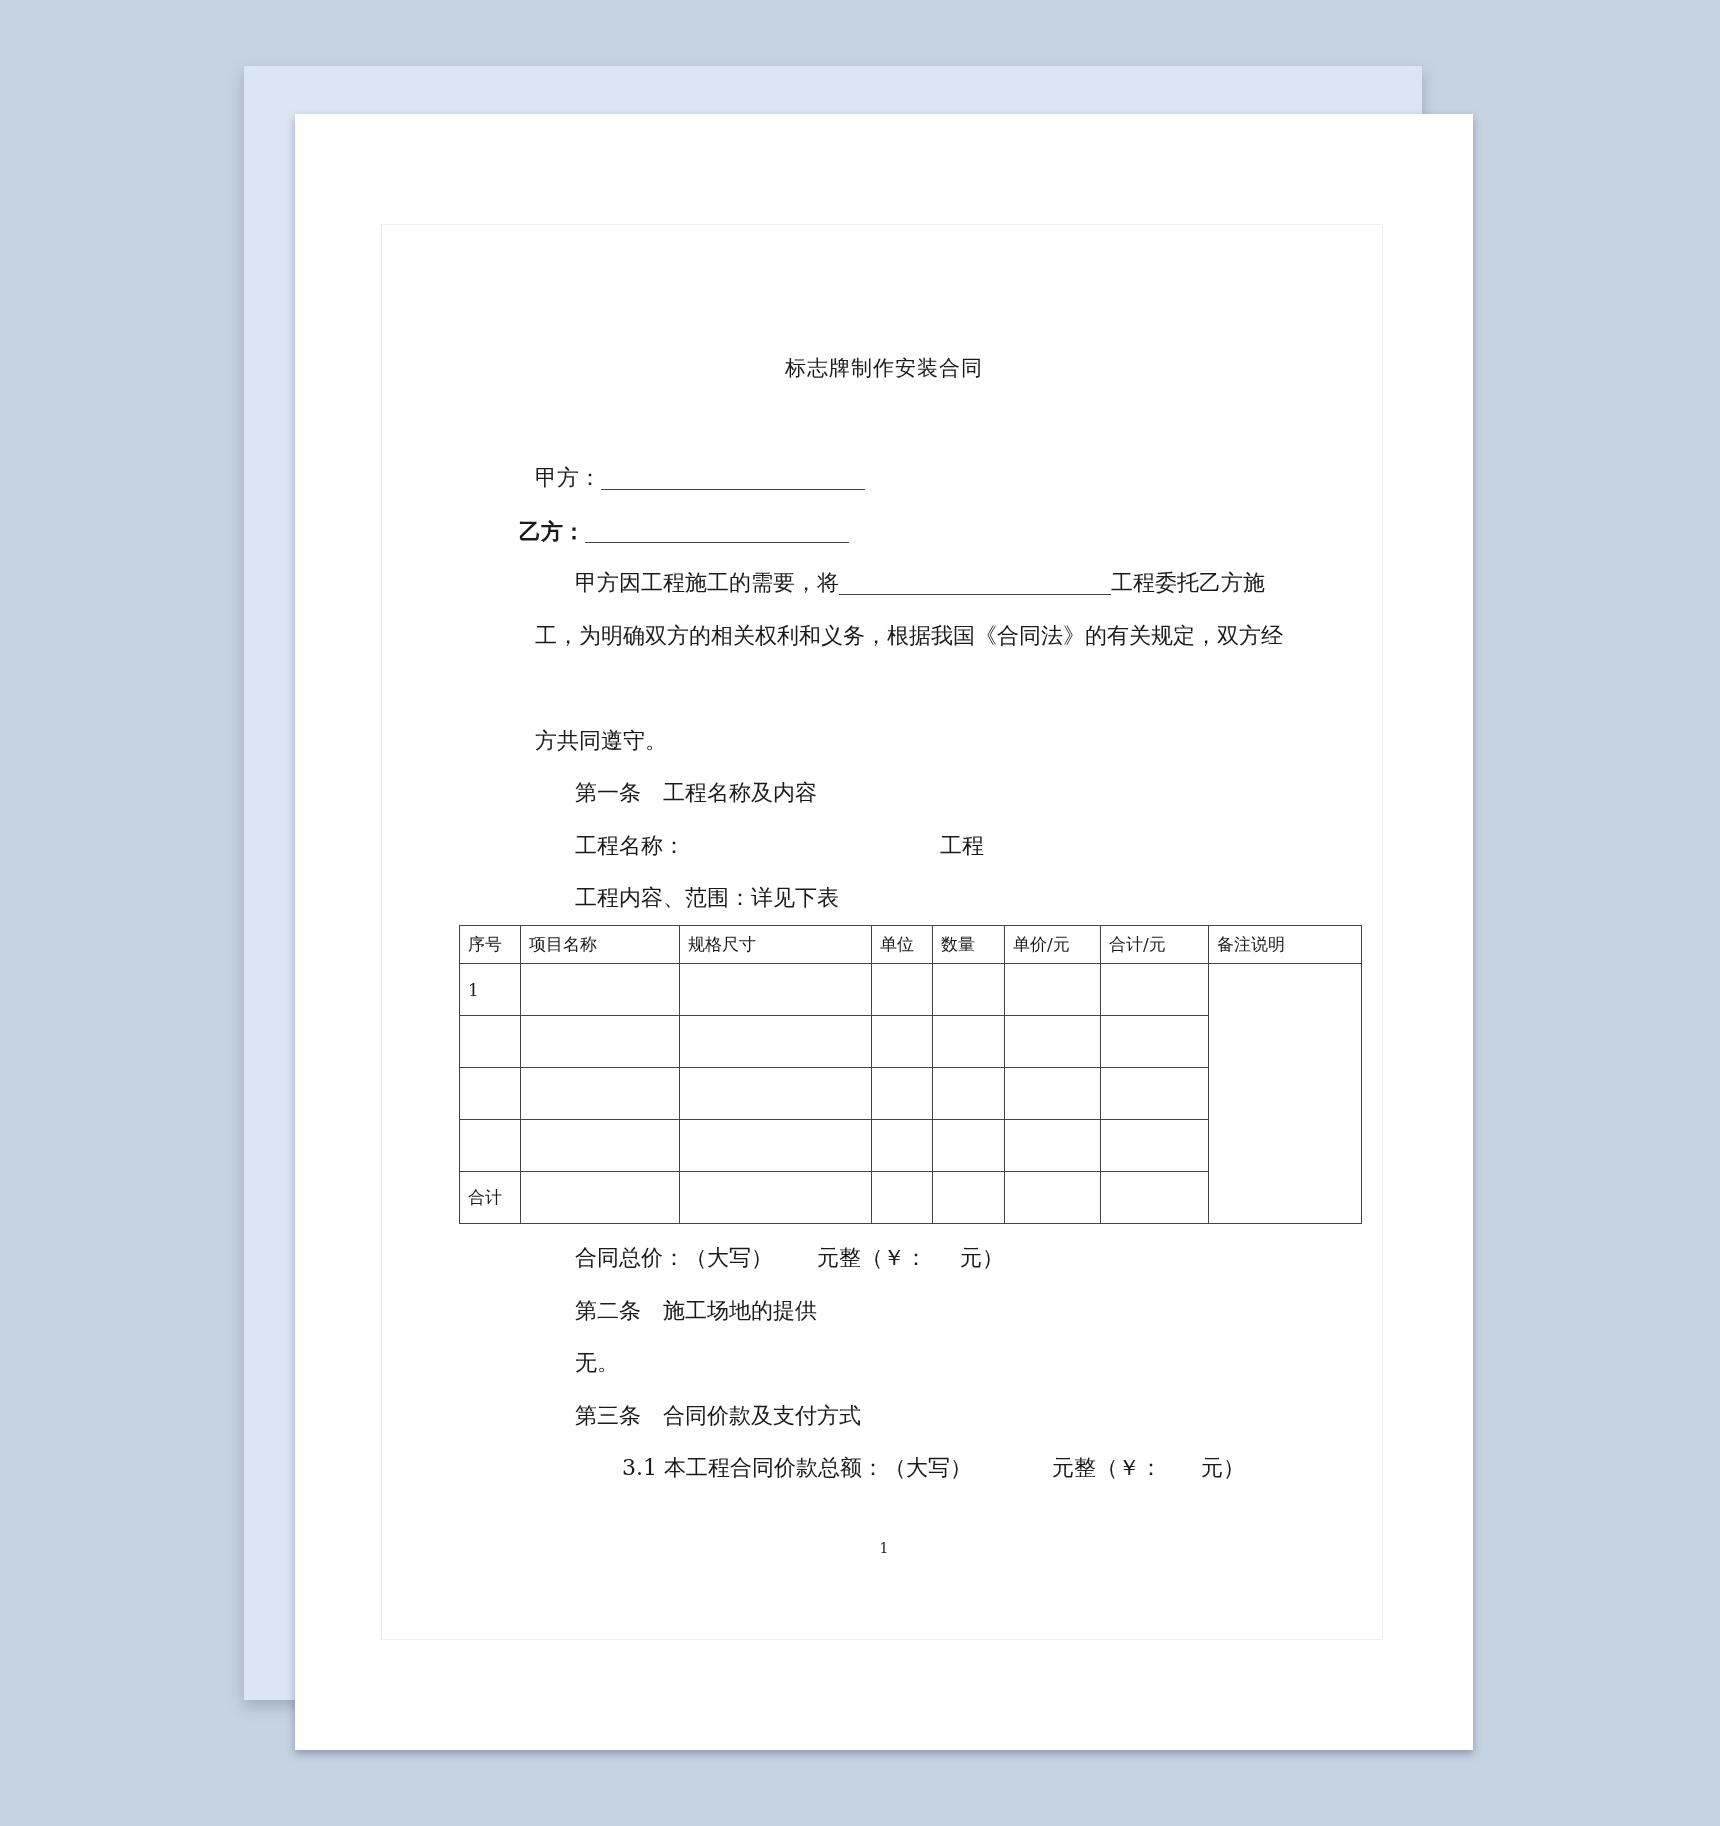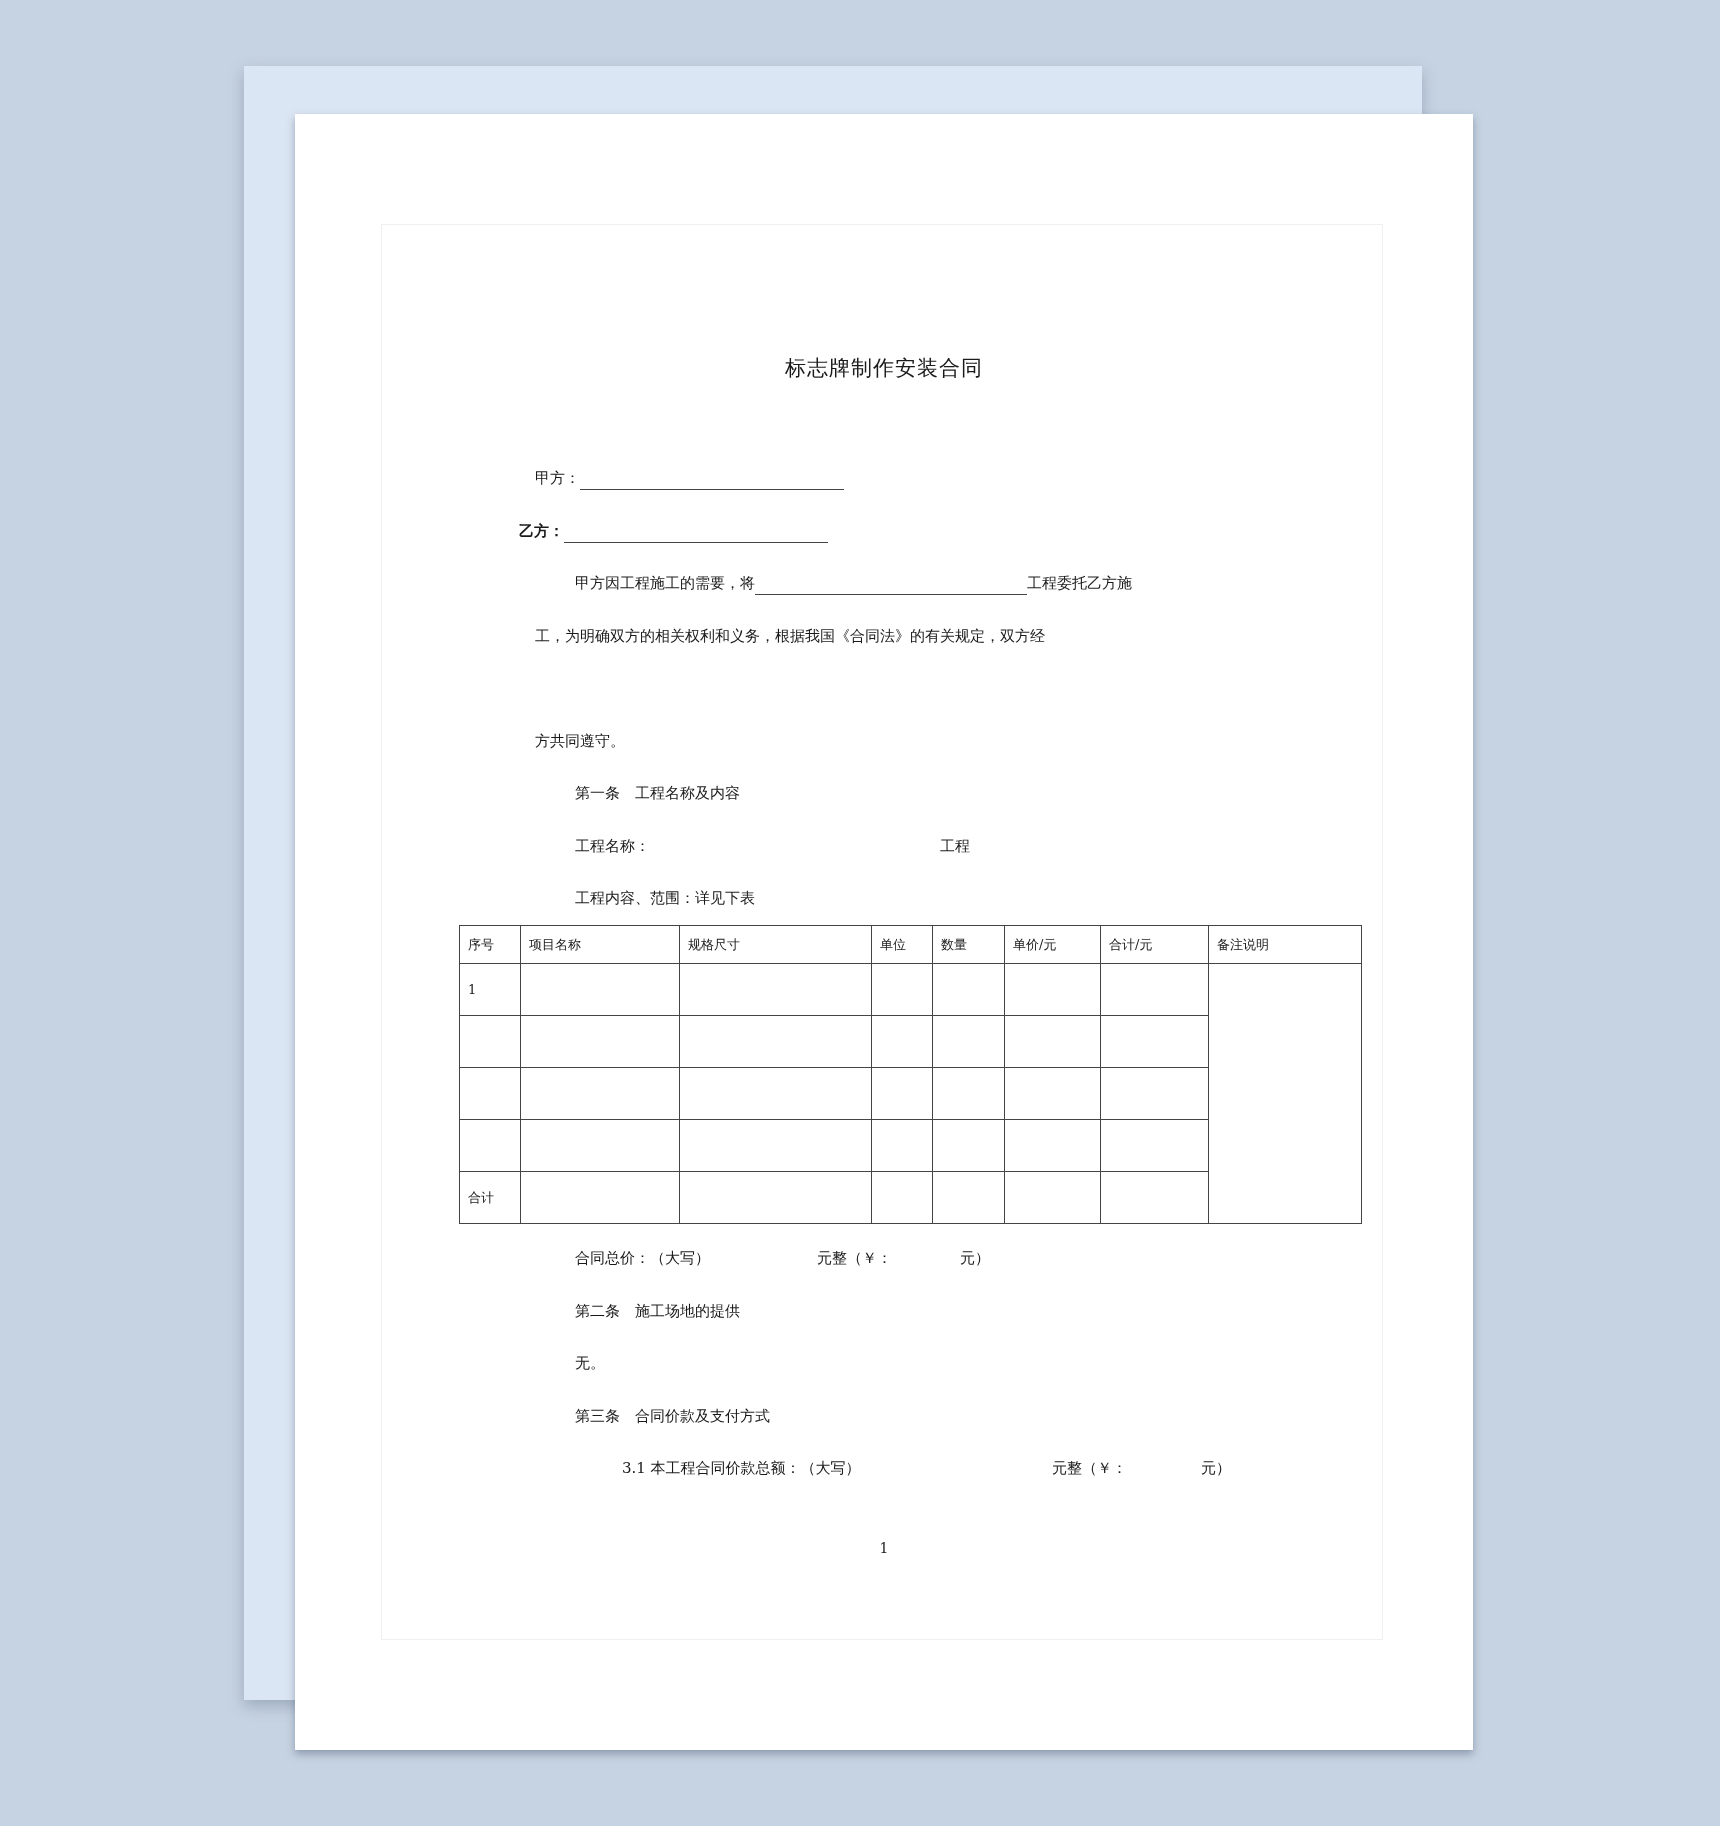--- a/index.html
+++ b/index.html
@@ -5,23 +5,23 @@
   html, body { margin:0; padding:0; }
   body { width:1720px; height:1826px; background:#c6d3e2; position:relative; overflow:hidden;
          font-family:"DejaVu Serif","Liberation Serif",serif; color:#1a1a1a; }
   .back-page { position:absolute; left:244px; top:66px; width:1178px; height:1634px; background:#dbe6f4;
                box-shadow: 0 6px 14px rgba(80,95,120,0.35); }
   .front-page { position:absolute; left:295px; top:114px; width:1178px; height:1636px; background:#ffffff;
                 box-shadow: 0 4px 8px rgba(70,85,110,0.45); }
   .frame { position:absolute; left:86px; top:110px; width:1000px; height:1414px; border:1px solid #f0f0f0; }
   .abs { position:absolute; white-space:nowrap; }
   .title { font-size:21px; letter-spacing:1px; left:0; width:1178px; text-align:center; top:240px; }
-  .line { font-size:15px; line-height:24px; }
+  .line { font-size:22px; line-height:24px; }
   .uline { display:inline-block; border-bottom:1.5px solid #444; height:20px; vertical-align:bottom; }
-  table.items { position:absolute; left:164px; top:811px; border-collapse:collapse; font-size:13px; }
+  table.items { position:absolute; left:164px; top:811px; border-collapse:collapse; font-size:17px; }
   table.items td, table.items th { border:1.3px solid #444; padding:0 8px; font-weight:normal; text-align:left; vertical-align:middle; }
   table.items th { height:37px; }
   table.items td { height:51px; }
   .pageno { font-size:14px; left:0; width:1178px; text-align:center; top:1426px; }
 </style>
 </head>
 <body>
 
 <div class="back-page"></div>
 

